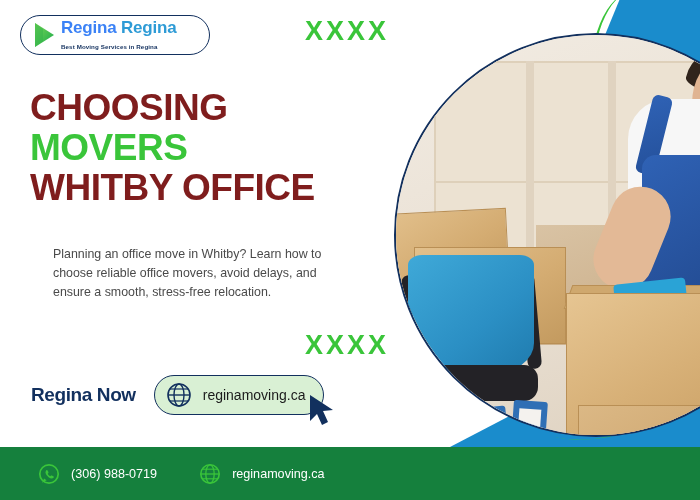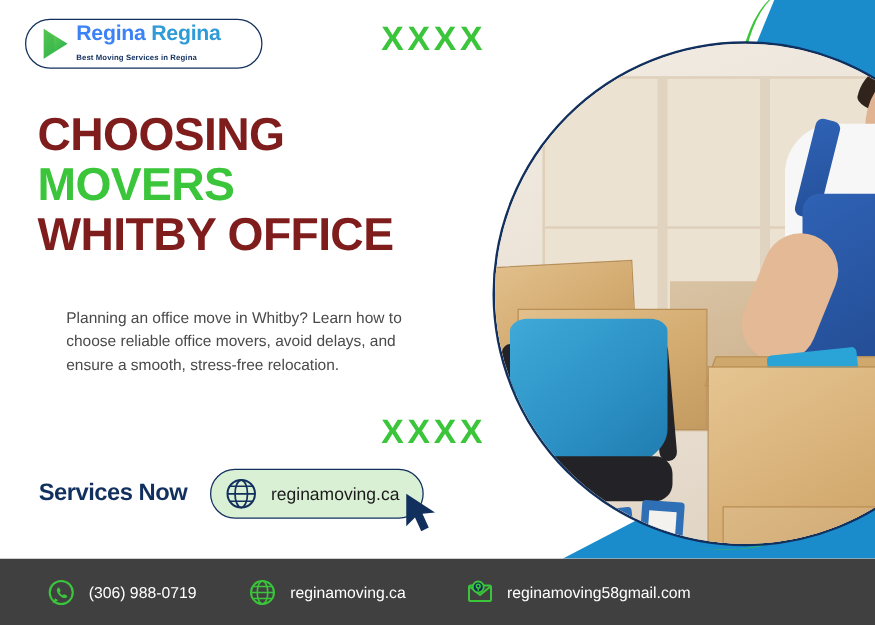--- a/index.html
+++ b/index.html
@@ -322,21 +322,21 @@
     z-index: 7;
   }
 
   
   .footer {
     position: absolute;
     left: 0;
     bottom: 0;
     width: 700px;
     height: 53px;
-    background: #404040;
+    background: #15803d;
     z-index: 8;
     display: flex;
     align-items: center;
   }
   .f-item {
     display: flex;
     align-items: center;
     color: #ffffff;
     font-size: 12.6px;
     white-space: nowrap;
@@ -422,21 +422,21 @@
 
   <div class="headline">
     <span class="hl-line hl-navy">CHOOSING</span>
     <span class="hl-line hl-green">MOVERS</span>
     <span class="hl-line hl-navy">WHITBY OFFICE</span>
   </div>
 
   <div class="para">Planning an office move in Whitby? Learn how to choose reliable office movers, avoid delays, and ensure a smooth, stress-free relocation.</div>
 
   <div class="booking-row">
-    <span class="booking-label">Services Now</span>
+    <span class="booking-label">Regina Now</span>
     <span class="url-pill">
       <span class="pill-globe">
         <svg viewBox="0 0 26 26" width="26" height="26">
           <circle cx="13" cy="13" r="11" fill="none" stroke="#12305e" stroke-width="1.6"></circle>
           <ellipse cx="13" cy="13" rx="5" ry="11" fill="none" stroke="#12305e" stroke-width="1.4"></ellipse>
           <line x1="2" y1="13" x2="24" y2="13" stroke="#12305e" stroke-width="1.4"></line>
           <line x1="4" y1="7" x2="22" y2="7" stroke="#12305e" stroke-width="1.2"></line>
           <line x1="4" y1="19" x2="22" y2="19" stroke="#12305e" stroke-width="1.2"></line>
         </svg>
       </span>
@@ -468,28 +468,16 @@
           <circle cx="11" cy="11" r="9.2" fill="none" stroke="#3ac53a" stroke-width="1.6"></circle>
           <ellipse cx="11" cy="11" rx="4.2" ry="9.2" fill="none" stroke="#3ac53a" stroke-width="1.3"></ellipse>
           <line x1="1.8" y1="11" x2="20.2" y2="11" stroke="#3ac53a" stroke-width="1.3"></line>
           <line x1="3.6" y1="6.2" x2="18.4" y2="6.2" stroke="#3ac53a" stroke-width="1.1"></line>
           <line x1="3.6" y1="15.8" x2="18.4" y2="15.8" stroke="#3ac53a" stroke-width="1.1"></line>
         </svg>
       </span>
       <span class="f-txt">reginamoving.ca</span>
     </div>
 
-    <div class="f-item f-mail">
-      <span class="f-icon">
-        <svg viewBox="0 0 22 22" width="22" height="22">
-          <rect x="2.2" y="5.4" width="17.6" height="12.4" rx="1.2" fill="none" stroke="#3ac53a" stroke-width="1.6"></rect>
-          <path d="M2.6 6.2 L11 13 L19.4 6.2" fill="none" stroke="#3ac53a" stroke-width="1.5"></path>
-          <circle cx="9.6" cy="6.6" r="4.4" fill="#0d2a56" stroke="#3ac53a" stroke-width="1.5"></circle>
-          <circle cx="9.6" cy="5.9" r="1.5" fill="none" stroke="#3ac53a" stroke-width="1.2"></circle>
-          <path d="M9.6 7.6 L9.6 9.6" stroke="#3ac53a" stroke-width="1.2"></path>
-        </svg>
-      </span>
-      <span class="f-txt">reginamoving58gmail.com</span>
-    </div>
 
   </div>
 
 </div>
 
 </body></html>

